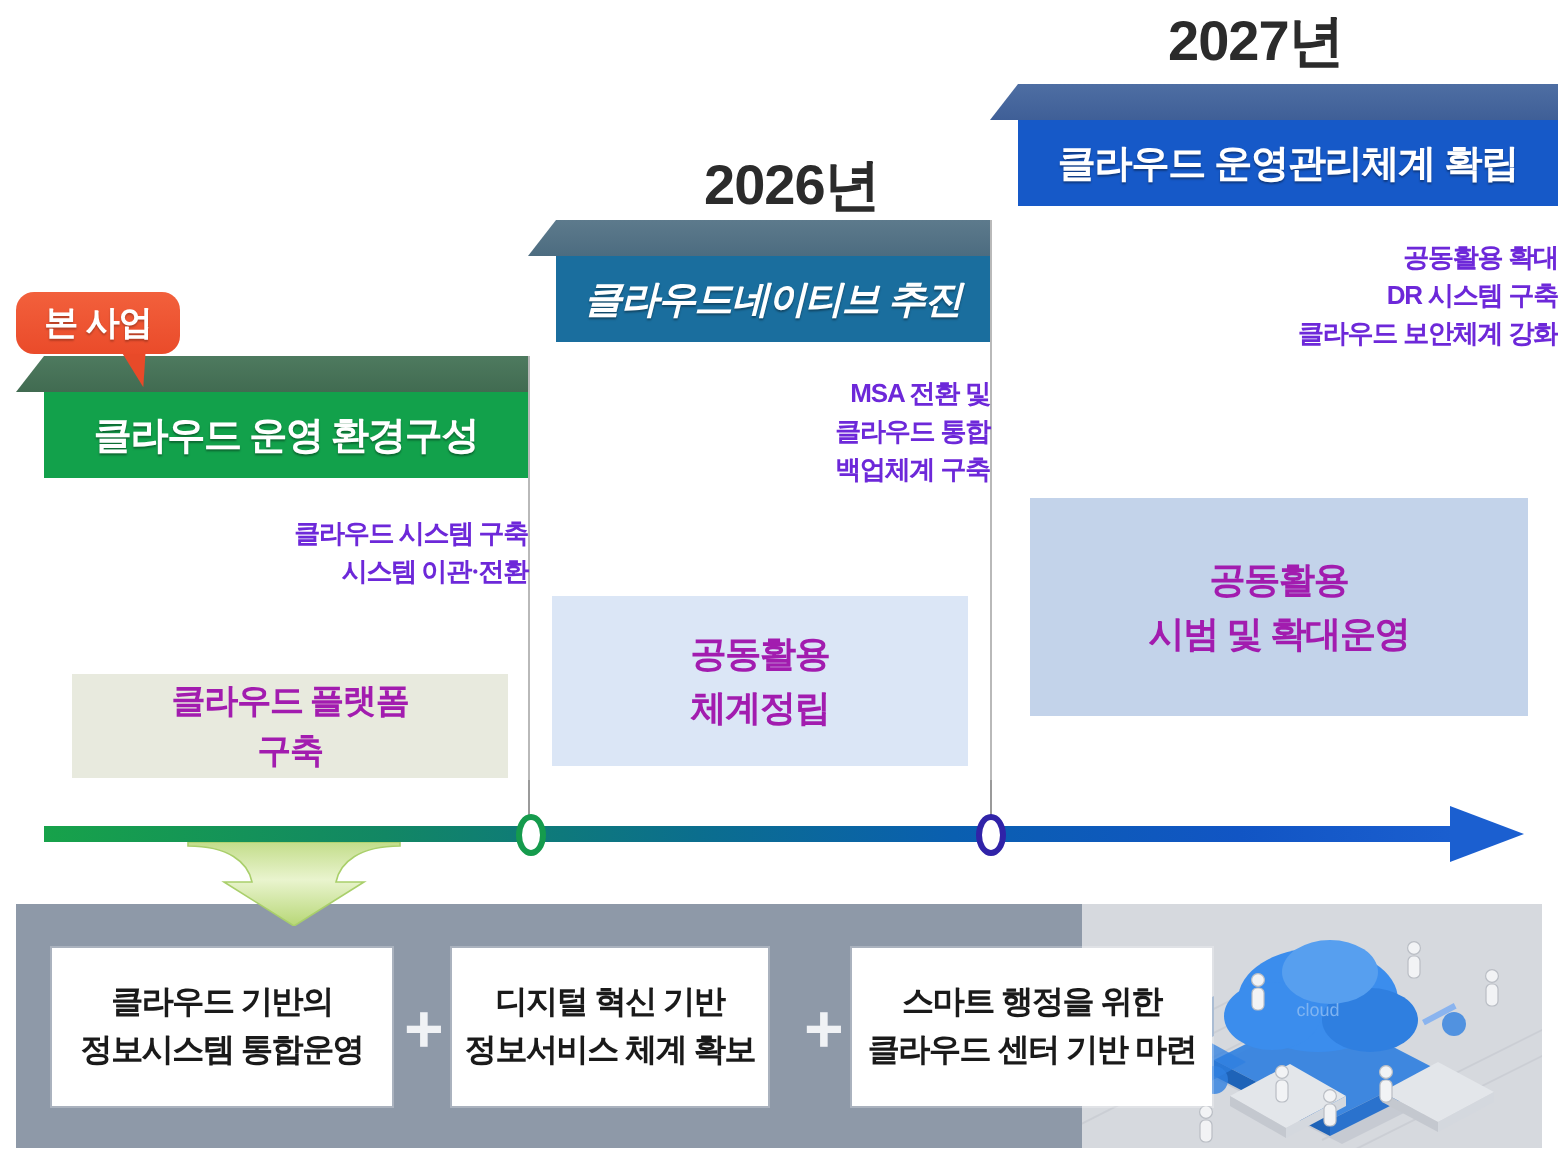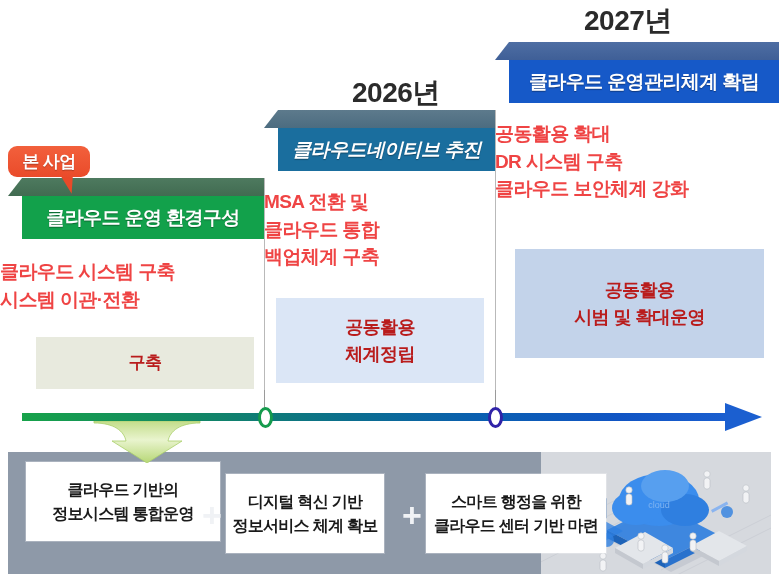--- a/index.html
+++ b/index.html
@@ -20,21 +20,21 @@
     color:#2b2b2b;
     letter-spacing:-0.5px;
     white-space:nowrap;
   }
   #year-2025{left:118px;top:142px;}
   #year-2026{left:352px;top:74px;}
   #year-2027{left:584px;top:2px;}
 
   
   .column{position:absolute;}
-  #col-2025{left:0px;  top:178px; width:264px; height:232px;}
+  #col-2025{left:0px;  top:178px; width:264px; height:232px;font-family:Liberation Serif, serif;}
   #col-2026{left:264px;top:110px; width:231px; height:300px;}
   #col-2027{left:495px;top:42px;  width:284px; height:368px;}
 
   
   .col-divider{
     position:absolute;
     width:1px;
     background:#b9b9b9;
   }
   #divider-1{left:264px;top:178px;height:232px;}
@@ -89,42 +89,42 @@
 
   
   #hdr-2025{position:absolute;left:8px; top:0px; width:256px;height:61px;}
   #hdr-2026{position:absolute;left:0px; top:0px; width:231px;height:61px;}
   #hdr-2027{position:absolute;left:0px; top:0px; width:284px;height:61px;text-align:center;}
 
   
   .col-body{
     position:absolute;
     left:0;right:0;
-    text-align:left;
-    color:#ef4444;
-    font-size:19px;
+    text-align:right;
+    color:#6d28d9;
+    font-size:13px;
     font-weight:bold;
     line-height:1.45;
     letter-spacing:-0.6px;
   }
   #body-2025{top:80px;}
   #body-2026{top:78px;}
   #body-2027{top:78px;}
 
   
   .sub-box{
     position:absolute;
     display:flex;
     flex-direction:column;
     align-items:center;
     justify-content:center;
     text-align:center;
     font-size:17px;
     font-weight:bold;
-    color:#b91c1c;
+    color:#a21caf;
     line-height:1.5;
     letter-spacing:-0.6px;
   }
   #sub-2025{
     left:36px;top:159px;width:218px;height:52px;
     background:#e8eade;
   }
   #sub-2026{
     left:12px;top:188px;width:208px;height:85px;
     background:#dbe6f6;
@@ -227,21 +227,21 @@
     background:#ffffff;
     display:flex;align-items:center;justify-content:center;
     text-align:center;
     font-size:16px;
     font-weight:bold;
     color:#1a1a1a;
     line-height:1.45;
     letter-spacing:-0.7px;
     box-shadow:0 0 0 1px rgba(255,255,255,.25);
   }
-  #outcome-1{left:18px;top:10px;width:194px;height:79px;}
+  #outcome-1{left:18px;top:22px;width:170px;height:79px;}
   #outcome-2{left:218px;top:22px;width:158px;height:79px;}
   #outcome-3{left:418px;top:22px;width:180px;height:79px;}
   .plus{
     position:absolute;
     color:#f0f2f5;
     font-size:34px;
     font-weight:bold;
     line-height:1;
   }
   #plus-1{left:194px;top:46px;}
@@ -263,20 +263,21 @@
       <div class="header-slab"></div>
       <div class="header-bar">
         <span>클라우드 운영 환경구성</span>
       </div>
     </div>
     <div class="col-body" id="body-2025">
       <div>클라우드 시스템 구축</div>
       <div>시스템 이관·전환</div>
     </div>
     <div class="sub-box" id="sub-2025">
+      <div>클라우드 플랫폼</div>
       <div>구축</div>
     </div>
   </div>
 
   <div class="column" id="col-2026">
     <div class="header-wrap" id="hdr-2026">
       <div class="header-slab"></div>
       <div class="header-bar">
         <span>클라우드네이티브 추진</span>
       </div>

